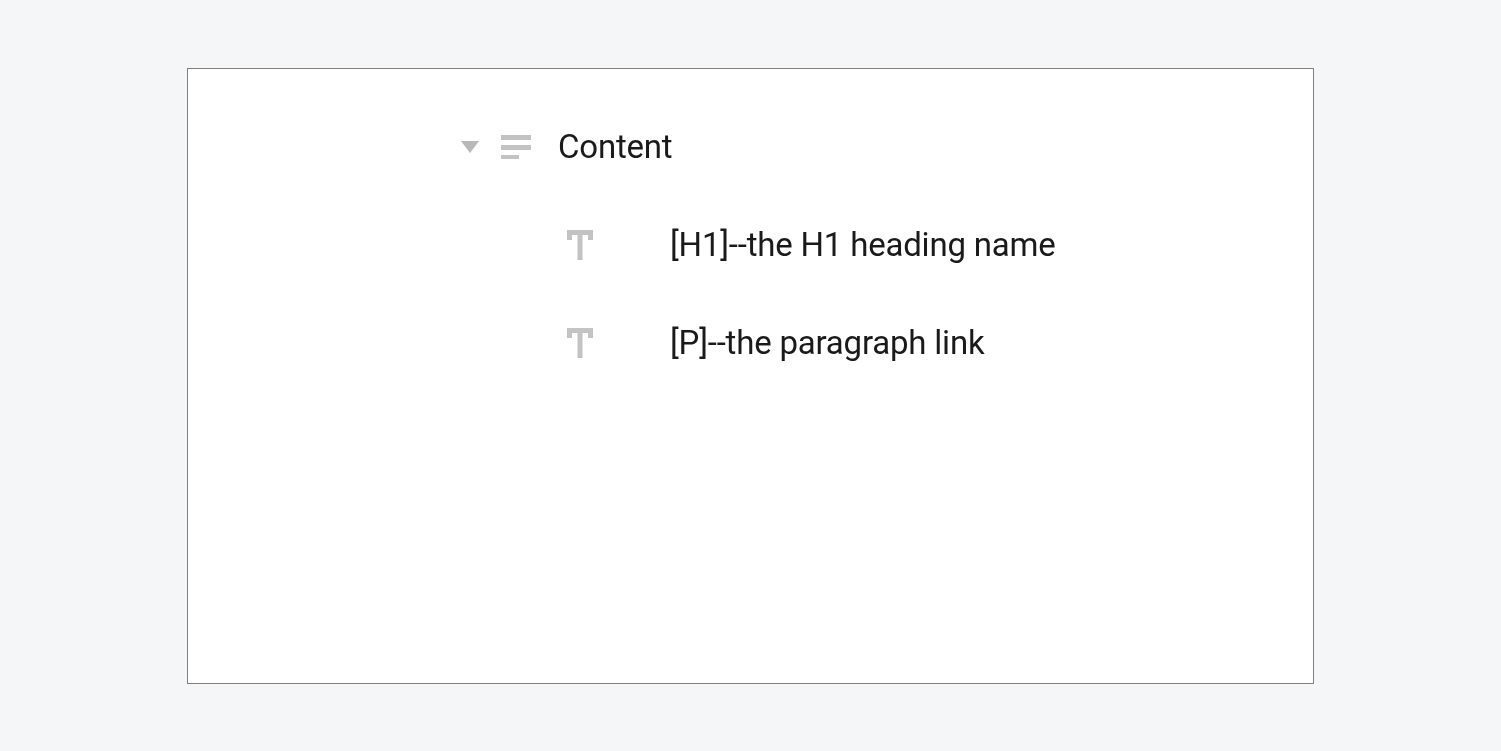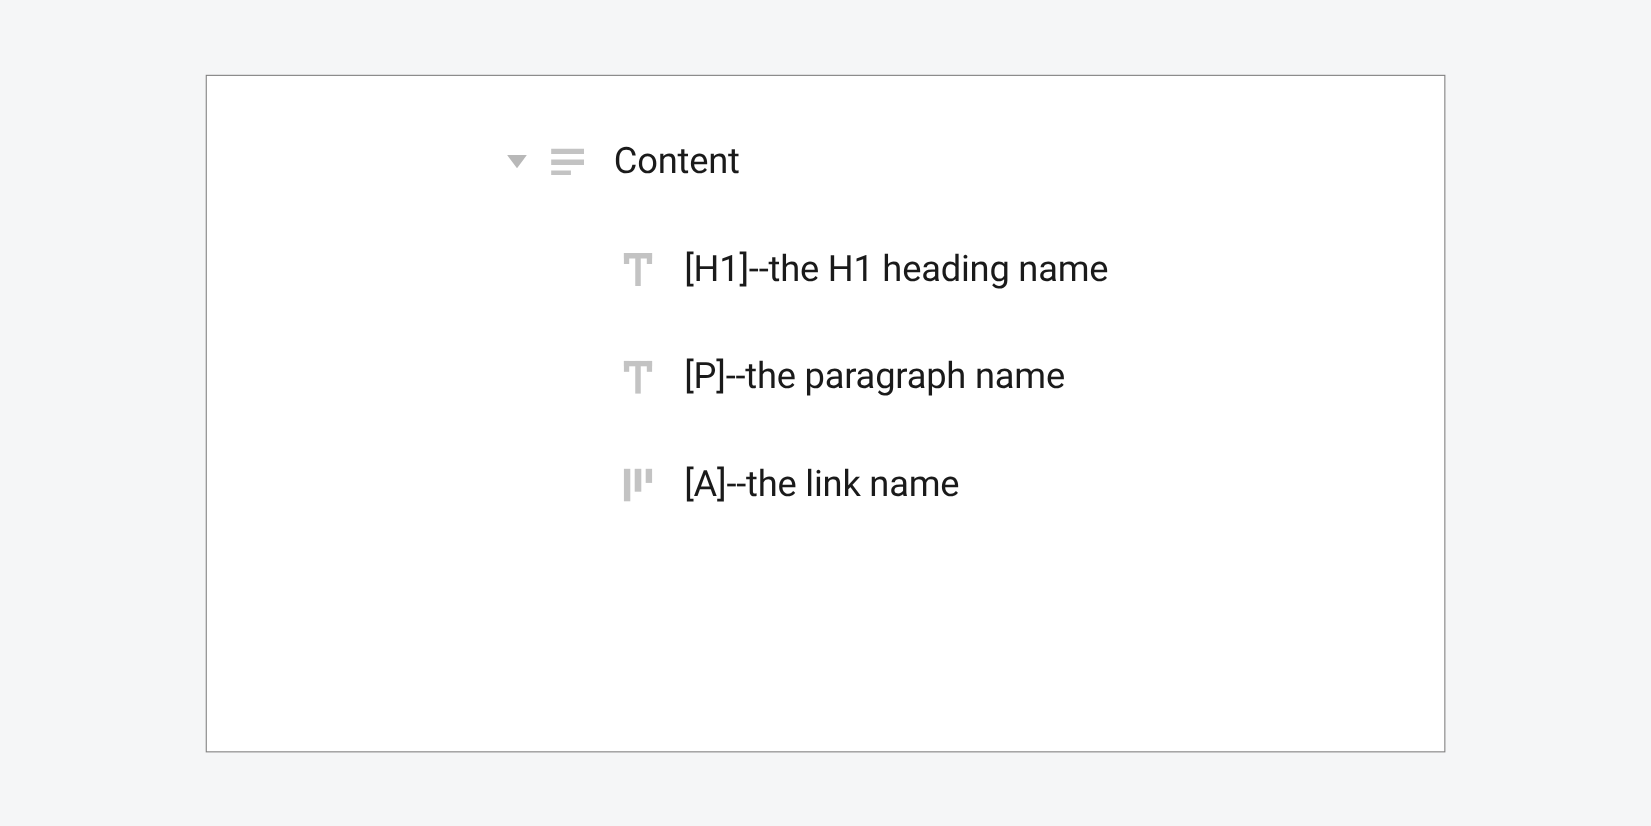--- a/index.html
+++ b/index.html
@@ -31,20 +31,21 @@
     .row {
       display: flex;
       align-items: center;
       height: 44px;
     }
     .parent-row {
       padding-left: 230px;
     }
     .child-row {
       padding-left: 336px;
+      gap: 48px;
     }
     .chevron {
       width: 24px;
       height: 24px;
       display: inline-flex;
       align-items: center;
       justify-content: center;
       margin-right: 18px;
       color: #b8b8b8;
       flex-shrink: 0;
@@ -103,29 +104,19 @@
 
     <div class="row child-row">
       <span class="icon-slot">
         <svg width="26" height="30" viewBox="0 0 26 30" fill="currentColor">
           <rect x="0" y="0" width="26" height="5"></rect>
           <rect x="0" y="0" width="5" height="10"></rect>
           <rect x="21" y="0" width="5" height="10"></rect>
           <rect x="10.5" y="0" width="5" height="30"></rect>
         </svg>
       </span>
-      <span class="label">[P]--the paragraph name</span>
+      <span class="label">[P]--the paragraph link</span>
     </div>
 
 
-    <div class="row child-row">
-      <span class="icon-slot">
-        <svg width="26" height="30" viewBox="0 0 26 30" fill="currentColor">
-          <rect x="0" y="0" width="6" height="30"></rect>
-          <rect x="10" y="0" width="6" height="21"></rect>
-          <rect x="20" y="0" width="6" height="13"></rect>
-        </svg>
-      </span>
-      <span class="label">[A]--the link name</span>
-    </div>
 
   </div>
 </div>
 
 </body></html>

